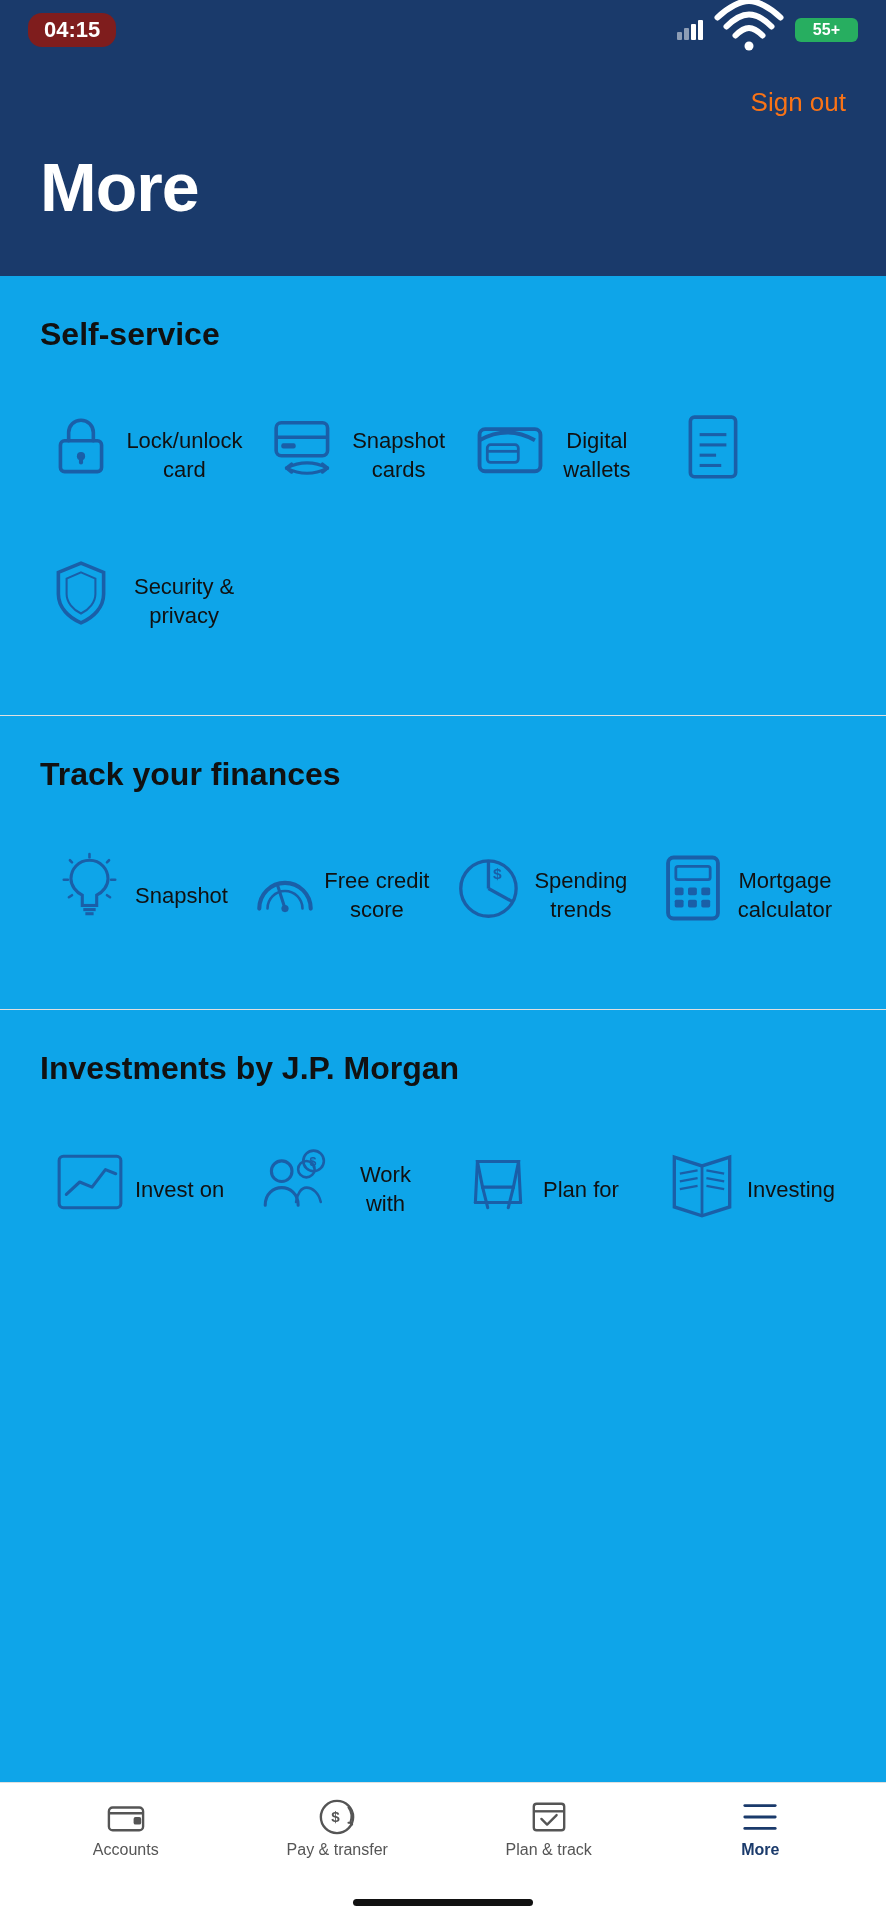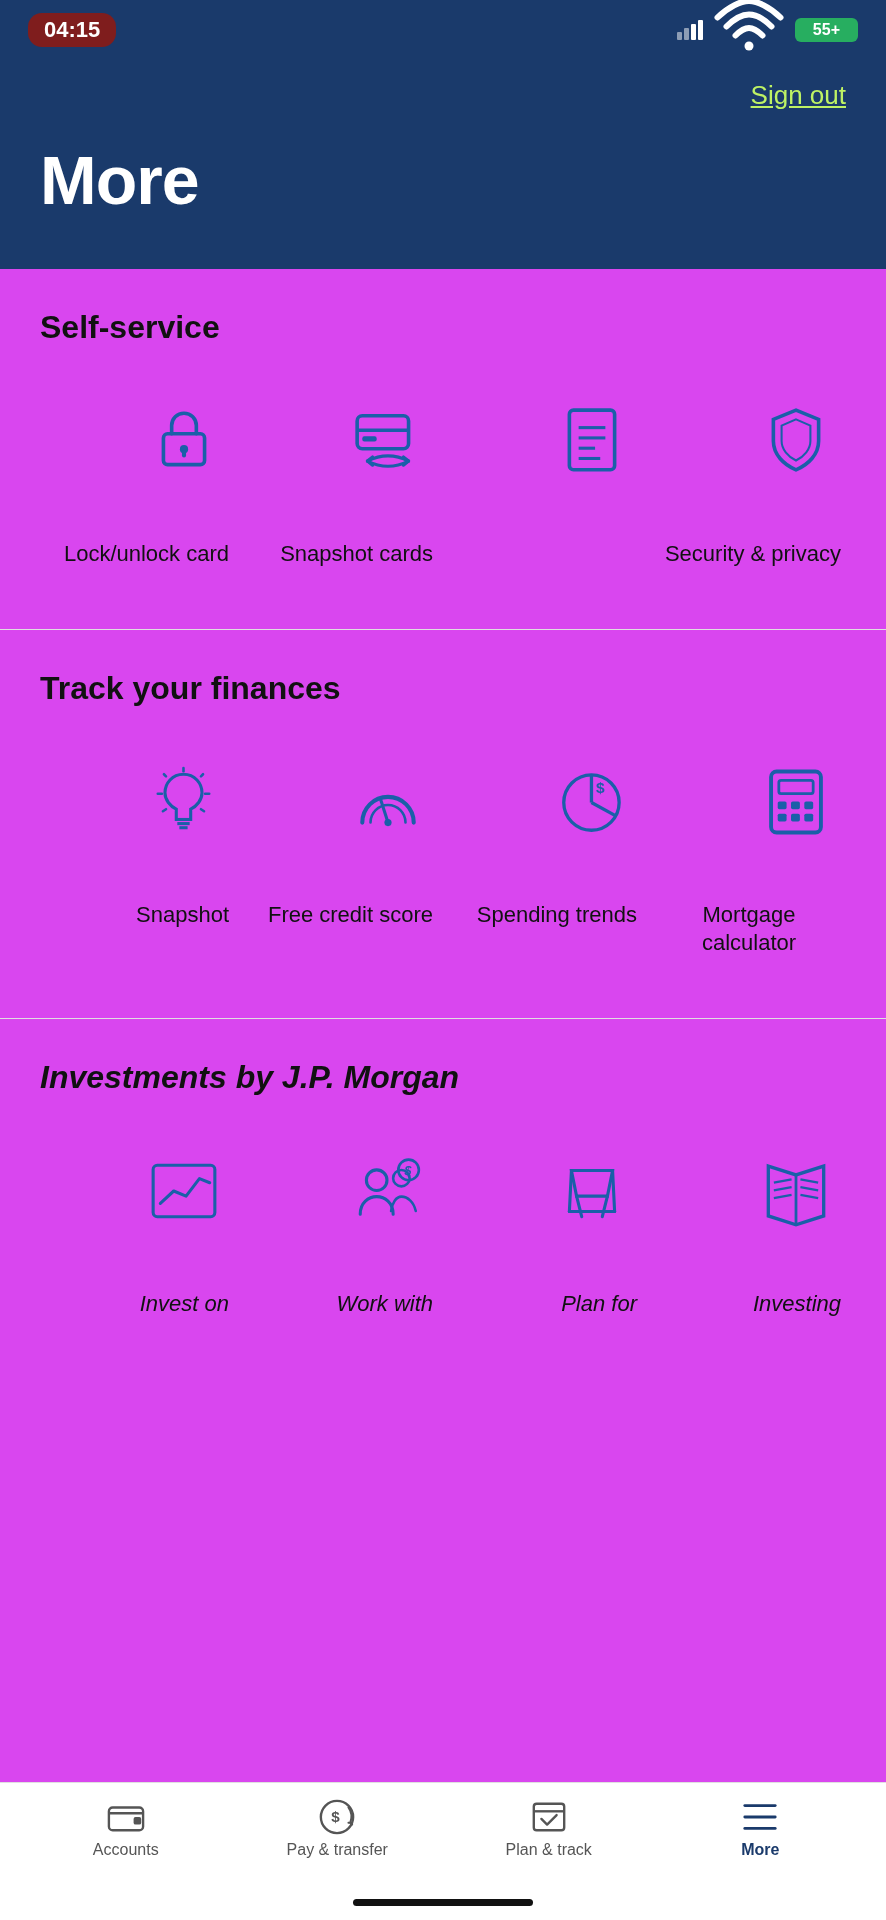--- a/index.html
+++ b/index.html
@@ -64,37 +64,37 @@
     .header {
       background: #1a3a6b;
       padding: 20px 40px 50px 40px;
     }
     .header-top {
       display: flex;
       justify-content: flex-end;
       margin-bottom: 30px;
     }
     .sign-out-btn {
-      color: #bef264;
+      color: #f97316;
       font-size: 26px;
-      text-decoration: underline;
       cursor: pointer;
       background: none;
       border: none;
+      margin-top: 7px;
     }
     .page-title {
       color: white;
       font-size: 68px;
       font-weight: 600;
       letter-spacing: -1px;
     }
 
     
     .content {
-      background: #d946ef;
+      background: #0ea5e9;
       flex: 1;
       display: flex;
       flex-direction: column;
     }
 
     
     .section {
       padding: 40px 40px 50px 40px;
       border-bottom: 1.5px solid #e0e0e0;
     }
@@ -107,25 +107,24 @@
 
     
     .items-grid {
       display: grid;
       grid-template-columns: repeat(4, 1fr);
       gap: 20px 10px;
     }
 
     .grid-item {
       display: flex;
-      flex-direction: column;
-      align-items: flex-end;
+      flex-direction: row;
+      align-items: center;
       cursor: pointer;
       padding: 10px 5px;
-      gap: 38px;
     }
     .grid-item-icon {
       width: 90px;
       height: 90px;
       display: flex;
       align-items: center;
       justify-content: center;
       margin-bottom: 16px;
       position: relative;
     }
@@ -255,20 +254,34 @@
 
             <path d="M15 52 Q35 42 55 52" stroke="#1a5fa8" stroke-width="3" fill="none" stroke-linecap="round"></path>
             <path d="M50 48 L55 52 L50 56" stroke="#1a5fa8" stroke-width="3" stroke-linecap="round" stroke-linejoin="round" fill="none"></path>
             <path d="M55 52 Q35 62 15 52" stroke="#1a5fa8" stroke-width="3" fill="none" stroke-linecap="round"></path>
             <path d="M20 48 L15 52 L20 56" stroke="#1a5fa8" stroke-width="3" stroke-linecap="round" stroke-linejoin="round" fill="none"></path>
           </svg>
         </div>
         <div class="grid-item-label">Snapshot cards</div>
       </div>
 
+      <div class="grid-item">
+        <div class="grid-item-icon">
+          <svg viewBox="0 0 65 58" fill="none" xmlns="http://www.w3.org/2000/svg">
+
+            <rect x="5" y="12" width="55" height="38" rx="5" stroke="#1a5fa8" stroke-width="3.5" fill="none"></rect>
+
+            <path d="M5 22 Q30 8 55 22" stroke="#1a5fa8" stroke-width="3.5" fill="none"></path>
+
+            <rect x="12" y="26" width="28" height="16" rx="3" stroke="#1a5fa8" stroke-width="2.5" fill="none"></rect>
+            <line x1="12" y1="32" x2="40" y2="32" stroke="#1a5fa8" stroke-width="2.5"></line>
+          </svg>
+        </div>
+        <div class="grid-item-label">Digital wallets</div>
+      </div>
 
       <div class="grid-item">
         <div class="grid-item-icon">
           <svg viewBox="0 0 60 70" fill="none" xmlns="http://www.w3.org/2000/svg">
             <rect x="8" y="5" width="44" height="58" rx="4" stroke="#1a5fa8" stroke-width="3.5" fill="none"></rect>
             <line x1="17" y1="22" x2="43" y2="22" stroke="#1a5fa8" stroke-width="3"></line>
             <line x1="17" y1="32" x2="43" y2="32" stroke="#1a5fa8" stroke-width="3"></line>
             <line x1="17" y1="42" x2="33" y2="42" stroke="#1a5fa8" stroke-width="3"></line>
             <line x1="17" y1="52" x2="38" y2="52" stroke="#1a5fa8" stroke-width="3"></line>
           </svg>
@@ -360,21 +373,21 @@
             <rect x="23" y="43" width="8" height="7" rx="1.5" fill="#1a5fa8"></rect>
             <rect x="35" y="43" width="8" height="7" rx="1.5" fill="#1a5fa8"></rect>
           </svg>
         </div>
         <div class="grid-item-label">Mortgage calculator</div>
       </div>
 
     </div>
   </div>
 
-  <div class="section" style="border-bottom:none;font-style:italic;">
+  <div class="section" style="border-bottom:none;">
     <div class="section-title">Investments by J.P. Morgan</div>
     <div class="items-grid">
 
       <div class="grid-item">
         <div class="grid-item-icon">
           <svg viewBox="0 0 70 60" fill="none" xmlns="http://www.w3.org/2000/svg">
 
             <rect x="5" y="5" width="60" height="50" rx="4" stroke="#1a5fa8" stroke-width="3" fill="none"></rect>
 
             <polyline points="12,42 25,30 37,35 50,18 60,22" stroke="#1a5fa8" stroke-width="3" fill="none" stroke-linecap="round" stroke-linejoin="round"></polyline>

